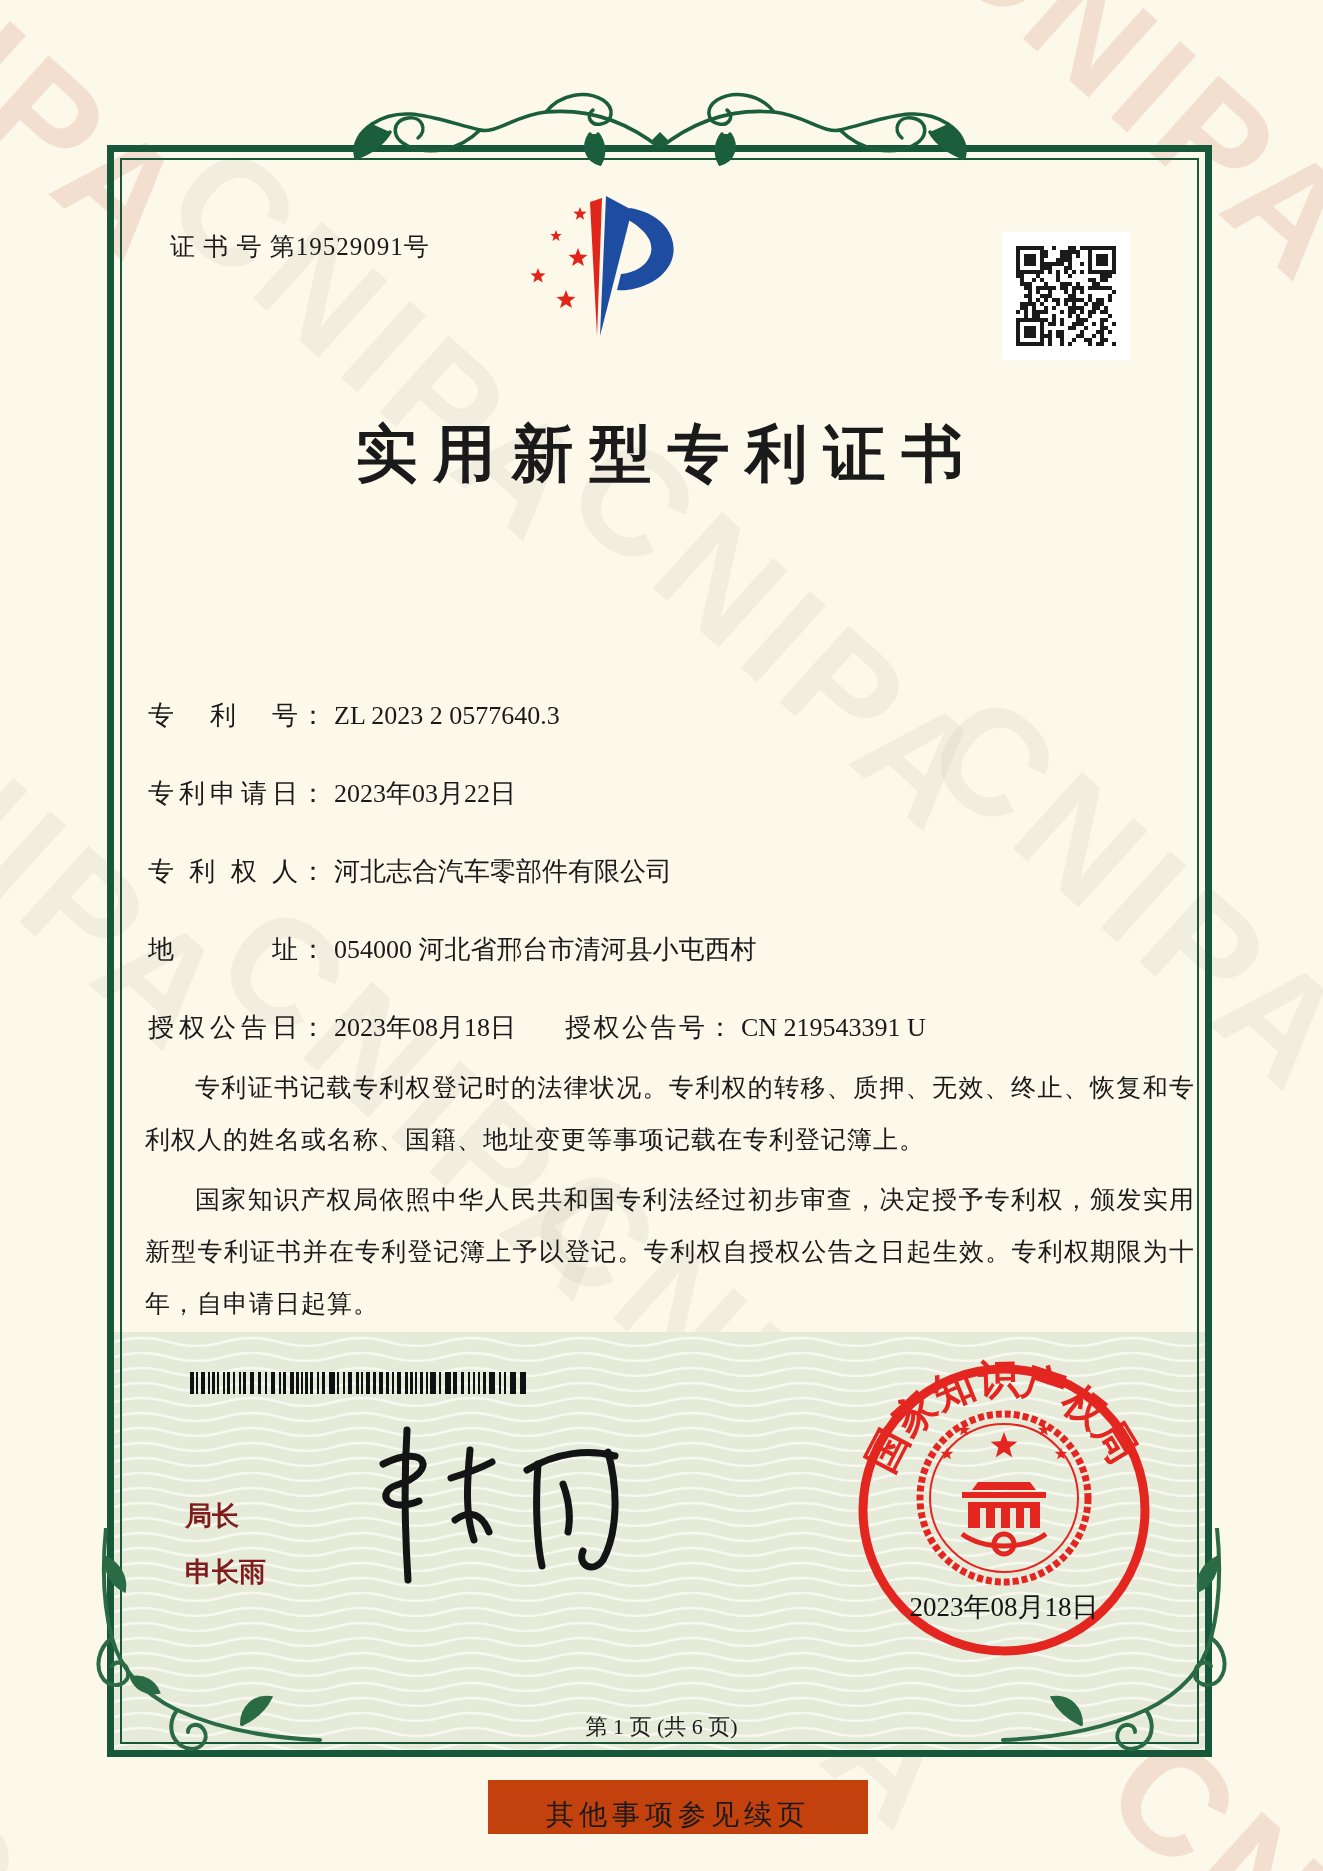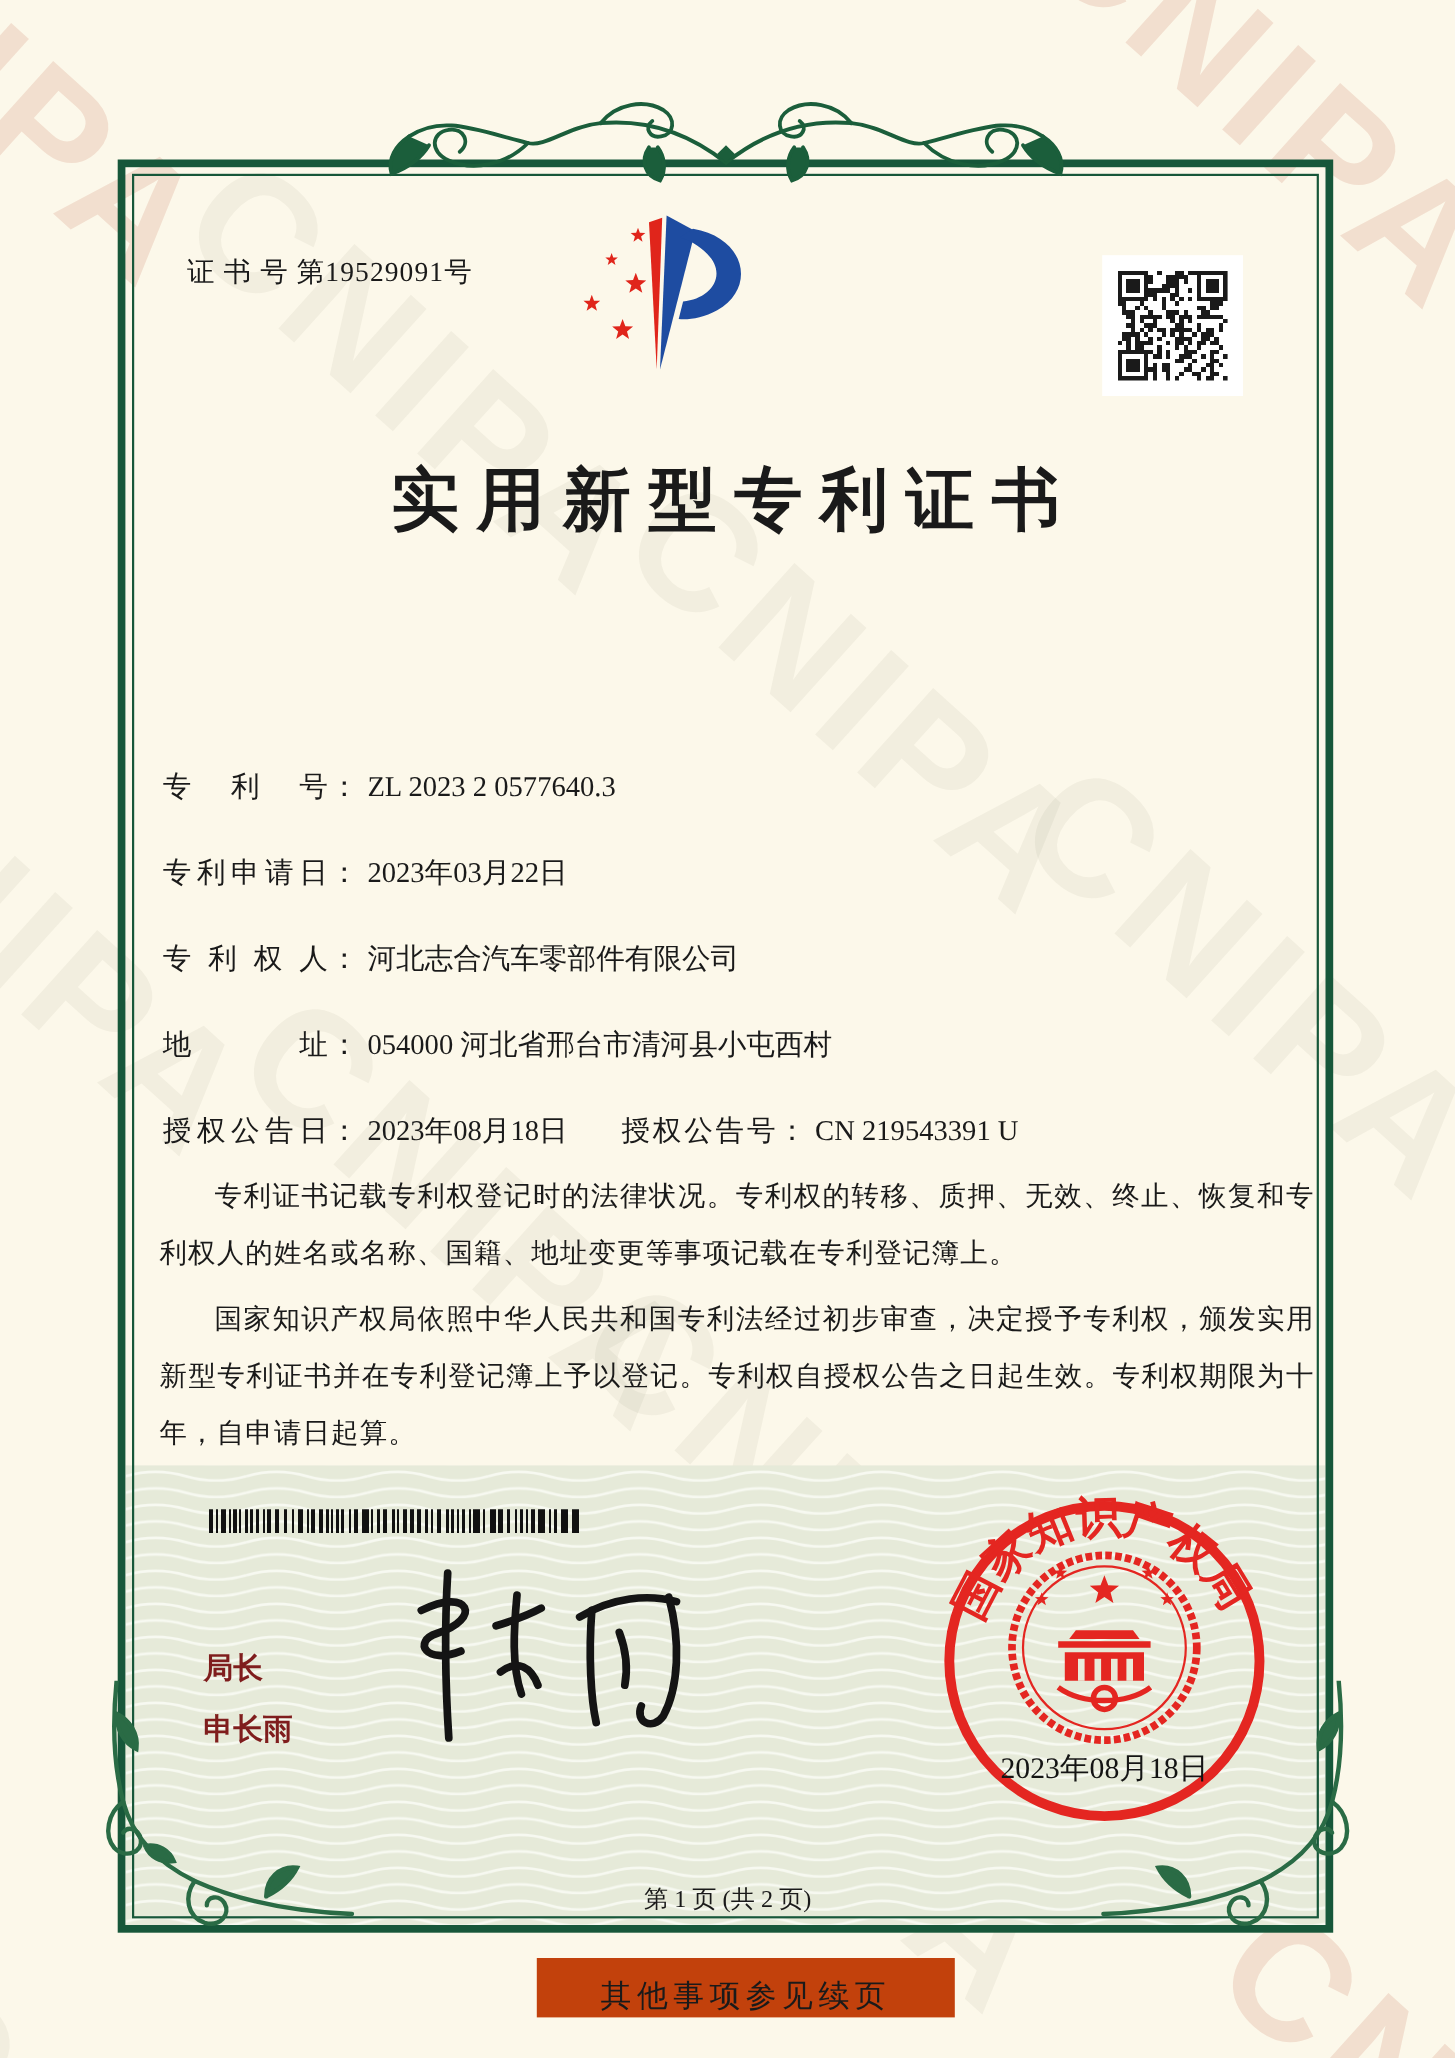--- a/index.html
+++ b/index.html
@@ -571,18 +571,18 @@
         <rect x="-9" y="10" width="6" height="20"></rect>
         <rect x="6" y="10" width="6" height="20"></rect>
         <rect x="20" y="10" width="6" height="20"></rect>
       </g>
       <circle cy="46" r="10" fill="none" stroke="#e42621" stroke-width="5"></circle>
       <path d="M-42 36 C -20 52 20 52 42 36" fill="none" stroke="#e42621" stroke-width="5"></path>
     </g>
     <text y="106" text-anchor="middle" font-size="27" fill="#141414">2023年08月18日</text>
   </svg>
 
-  <div class="page-footer">第 1 页 (共 2 页)</div>
+  <div class="page-footer">第 1 页 (共 6 页)</div>
   <div class="cont-box">
     <span>其他事项参见续页</span>
   </div>
 
 </div>
 
 </body></html>

